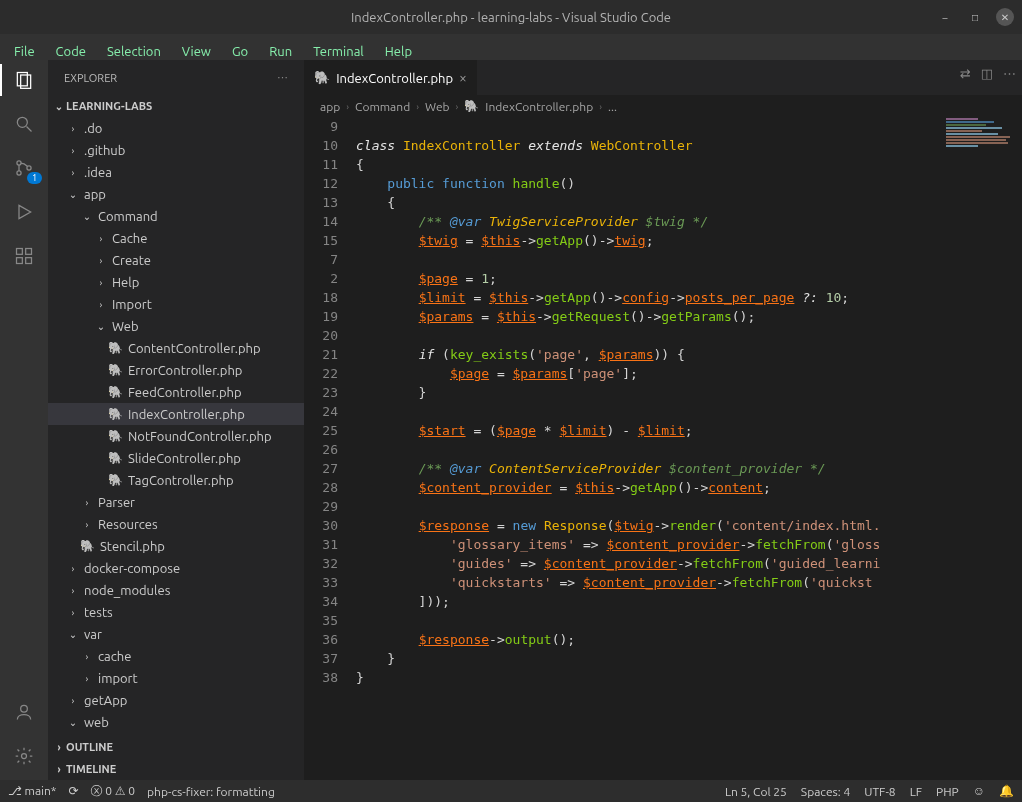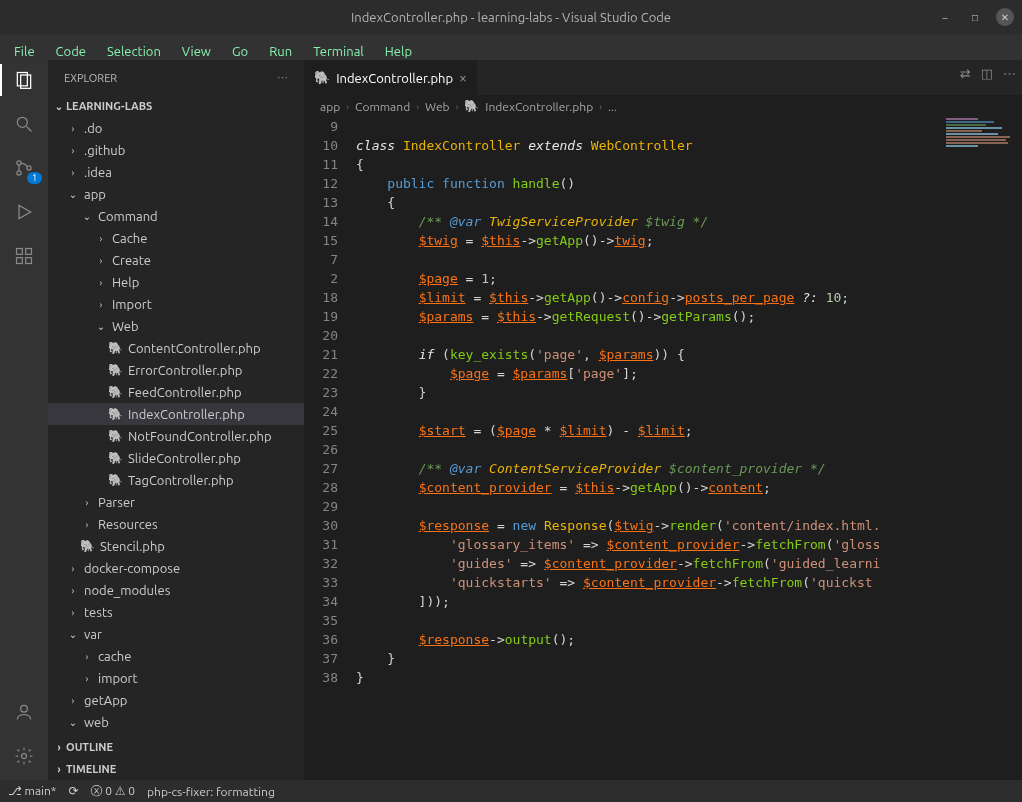--- a/index.html
+++ b/index.html
@@ -501,13 +501,22 @@
       <div class="mmline" style="background:#9cdcfe;width:40%;"></div>
     </div>
   </div>
 </div>
 
 <div class="statusbar">
   <span>⎇ <span>main*</span></span>
   <span>⟳</span>
   <span>ⓧ <span>0</span> ⚠ <span>0</span></span>
   <span>php-cs-fixer: formatting</span>
+  <div class="right">
+    <span>Ln 5, Col 25</span>
+    <span>Spaces: 4</span>
+    <span>UTF-8</span>
+    <span>LF</span>
+    <span>PHP</span>
+    <span>☺</span>
+    <span>🔔</span>
+  </div>
 </div>
 
 </body></html>

